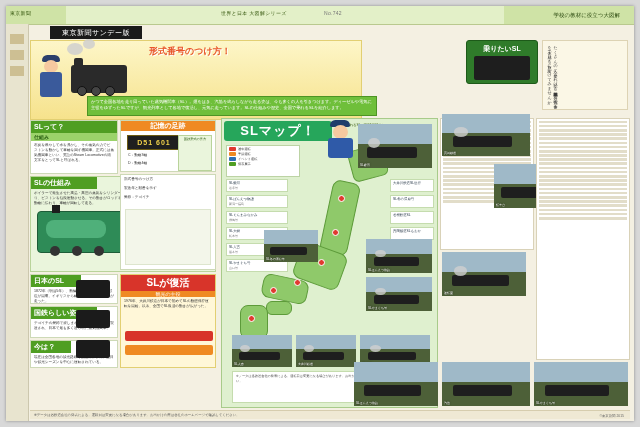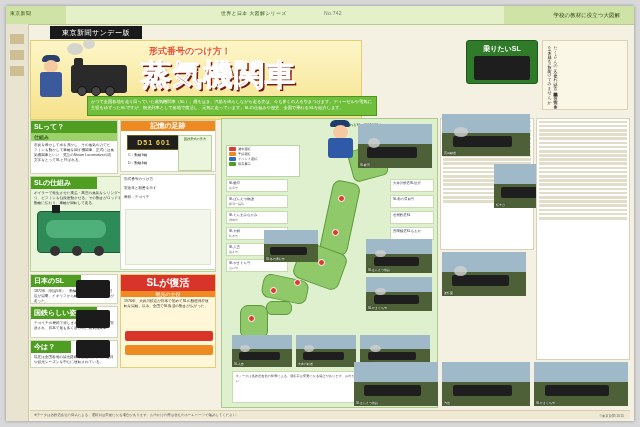--- a/index.html
+++ b/index.html
@@ -90,21 +90,20 @@
   <div class="lstrip">
     <div class="sq" style="top:10px;"></div>
     <div class="sq" style="top:26px;"></div>
     <div class="sq" style="top:42px;"></div>
   </div>
 
   <div class="brand">東京新聞サンデー版</div>
 
   <div class="hero">
     <div class="hero-sub">形式番号のつけ方！</div>
-    <div class="hero-title">蒸気機関車</div>
     <div class="hero-body">かつて全国各地を走り回っていた蒸気機関車（SL）。煙をはき、汽笛を鳴らしながら走る姿は、今も多くの人を引きつけます。ディーゼルや電気に主役をゆずったSLですが、観光列車として各地で復活し、元気に走っています。SLの仕組みや歴史、全国で乗れるSLを紹介します。</div>
 
     <div class="person" style="left:6px;top:14px;width:30px;height:44px;">
       <div class="cap" style="left:5px;top:0;width:18px;height:7px;"></div>
       <div class="head" style="left:7px;top:5px;width:14px;height:13px;"></div>
       <div class="body-s" style="left:3px;top:17px;width:22px;height:25px;"></div>
     </div>
 
     <div class="loco" style="left:40px;top:24px;width:56px;height:28px;">
       <div style="position:absolute;left:3px;top:-7px;width:9px;height:9px;background:#2a2a2a;border-radius:2px;"></div>
@@ -192,20 +191,21 @@
   </div>
 
   <div class="box" style="left:114px;top:168px;width:96px;height:96px;background:#fff;border:1px solid #cdd9b6;">
     <div class="txt">形式番号のつけ方</div>
     <div class="txt">製造年と順番を示す</div>
     <div class="txt">愛称：デゴイチ</div>
     <div style="position:absolute;left:4px;top:34px;right:4px;bottom:4px;background:#f3f6ea;border:1px solid #dde5cd;"></div>
   </div>
 
   <div class="maparea">
+    <div class="maphdr">SLマップ！</div>
     <div style="position:absolute;left:114px;top:4px;font-size:3.4px;color:#3a5a14;">全国で乗れるSL（2015年時点）</div>
 
     <div class="legend" style="left:4px;top:26px;width:72px;height:30px;">
       <div class="legrow">
         <span class="legsw" style="background:#e03a2f"></span>
         <span class="legtx">通年運転</span>
       </div>
       <div class="legrow">
         <span class="legsw" style="background:#ef8a23"></span>
         <span class="legtx">季節運転</span>

